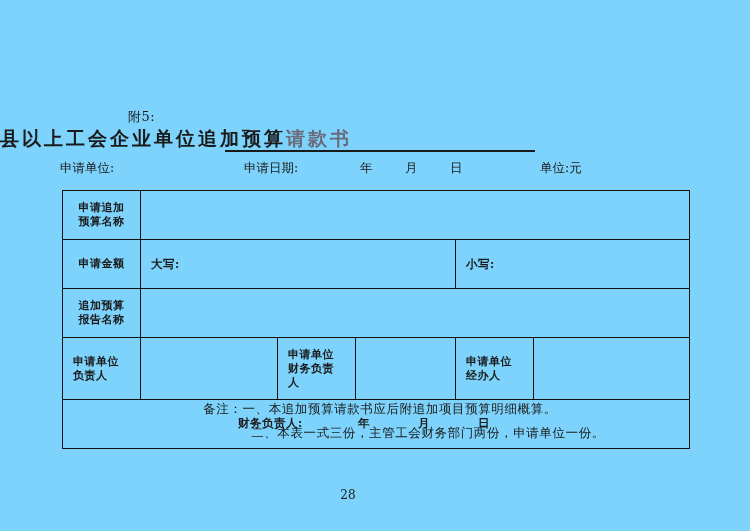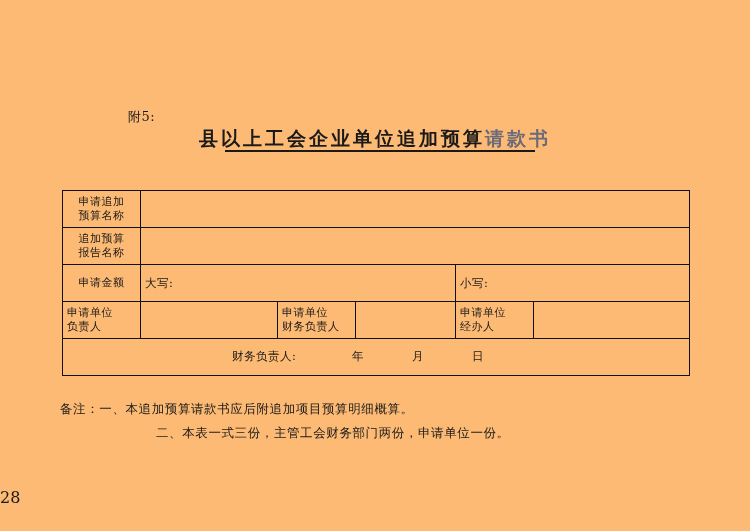--- a/index.html
+++ b/index.html
@@ -13,36 +13,36 @@
     font-family: "DejaVu Sans", "Liberation Sans", sans-serif;
     color: #1a1a1a;
     position: relative;
     overflow: hidden;
   }
   .page {
     position: absolute;
     left: 0; top: 0;
     width: 750px;
     height: 531px;
-    background: #fdba74;
+    background: #7dd3fc;
   }
   .attach-label {
     position: absolute;
     left: 128px;
     top: 108px;
     font-size: 13px;
     letter-spacing: 0.5px;
     font-family: "DejaVu Serif", "Liberation Serif", serif;
   }
   .doc-title {
     position: absolute;
     left: 0;
     top: 126px;
     width: 750px;
-    text-align: center;
+    text-align: left;
     font-size: 19px;
     font-weight: bold;
     letter-spacing: 3px;
     font-family: "DejaVu Serif", "Liberation Serif", serif;
   }
   .title-underline {
     position: absolute;
     left: 225px;
     top: 150px;
     width: 310px;
@@ -74,23 +74,24 @@
     left: 62px;
     top: 190px;
     width: 627px;
     border-collapse: collapse;
     font-family: "DejaVu Serif", "Liberation Serif", serif;
     font-size: 11px;
     table-layout: fixed;
   }
   table.form td {
     border: 1px solid #111111;
-    padding: 4px;
+    padding: 10px;
     vertical-align: middle;
     height: 28px;
+    font-weight: bold;
   }
   .lbl {
     text-align: center;
     line-height: 1.25;
     font-size: 11px;
     padding: 2px 1px;
     white-space: pre-line;
     letter-spacing: 0.5px;
   }
   .cell-in {
@@ -126,72 +127,81 @@
 
   .notes {
     position: absolute;
     left: 60px;
     top: 398px;
     width: 640px;
     font-family: Liberation Serif, serif;
     font-size: 12.5px;
     line-height: 1.9;
     letter-spacing: 0.6px;
+    text-align: center;
   }
   .notes .n1 { margin-left: 0px; }
   .notes .n2 { margin-left: 96px; }
   .page-num {
     position: absolute;
     left: 0;
     top: 488px;
     width: 696px;
-    text-align: left;
-    font-size: 16px;
+    text-align: center;
+    font-size: 12px;
     font-family: "DejaVu Serif", "Liberation Serif", serif;
   }
   .stamp {
     color: #6a6a7a;
     position: relative;
   }
 </style>
 </head>
 <body>
 
 <div class="page">
 
   <div class="attach-label">附5:</div>
 
   <div class="doc-title"><span>县以上工会企业单位追加预算</span><span class="stamp">请款书</span></div>
   <div class="title-underline"></div>
 
+  <div class="meta-row">
+    <span class="m-unit">申请单位:</span>
+    <span class="m-date">申请日期:</span>
+    <span class="m-year">年</span>
+    <span class="m-month">月</span>
+    <span class="m-day">日</span>
+    <span class="m-amt">单位:元</span>
+  </div>
 
   <table class="form">
     <colgroup>
       <col style="width:78px">
       <col style="width:137px">
       <col style="width:78px">
       <col style="width:100px">
       <col style="width:78px">
       <col style="width:156px">
     </colgroup>
     <tbody>
       <tr>
         <td class="lbl">申请追加
 预算名称</td>
         <td class="cell-in" colspan="5"></td>
       </tr>
       <tr>
+        <td class="lbl">申请金额</td>
+        <td class="cell-in" colspan="3">大写:</td>
+        <td class="cell-in" colspan="2">小写:</td>
+      </tr>
+      <tr>
         <td class="lbl">追加预算
 报告名称</td>
         <td class="cell-in" colspan="5"></td>
-      </tr>
-      <tr>
-        <td class="lbl">申请金额</td>
-        <td class="cell-in" colspan="3">大写:</td>
-        <td class="cell-in" colspan="2">小写:</td>
       </tr>
       <tr>
         <td class="cap-label">申请单位
 负责人</td>
         <td class="cell-in"></td>
         <td class="cap-label">申请单位
 财务负责人</td>
         <td class="cell-in"></td>
         <td class="cap-label">申请单位
 经办人</td>

